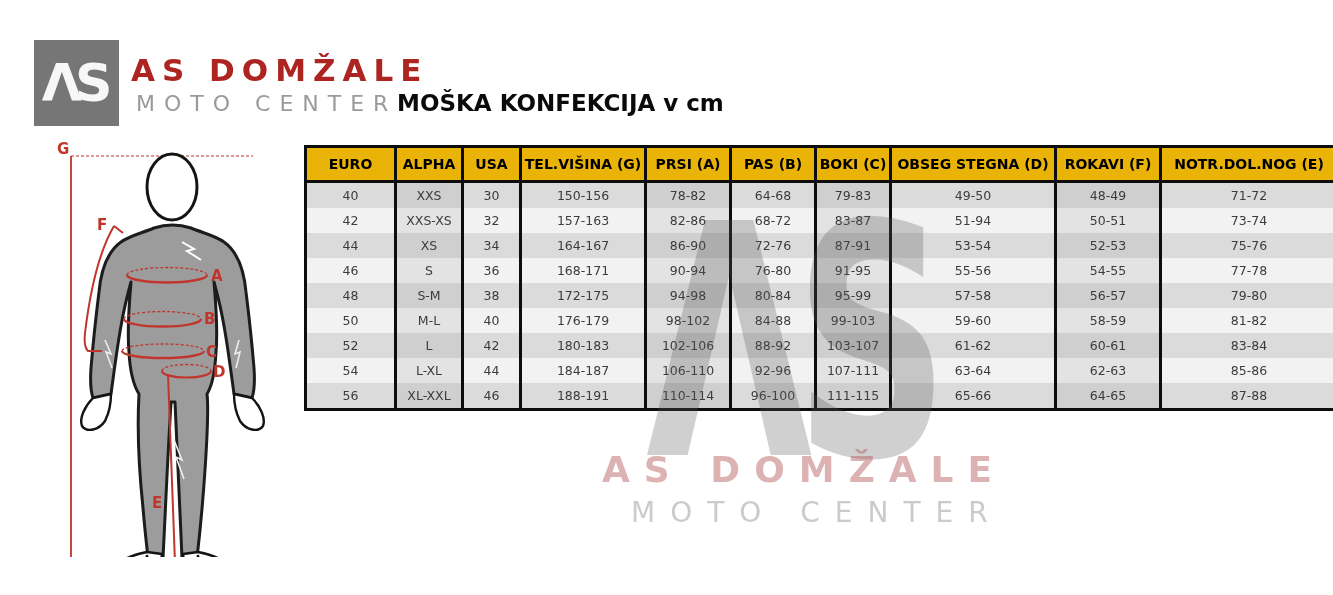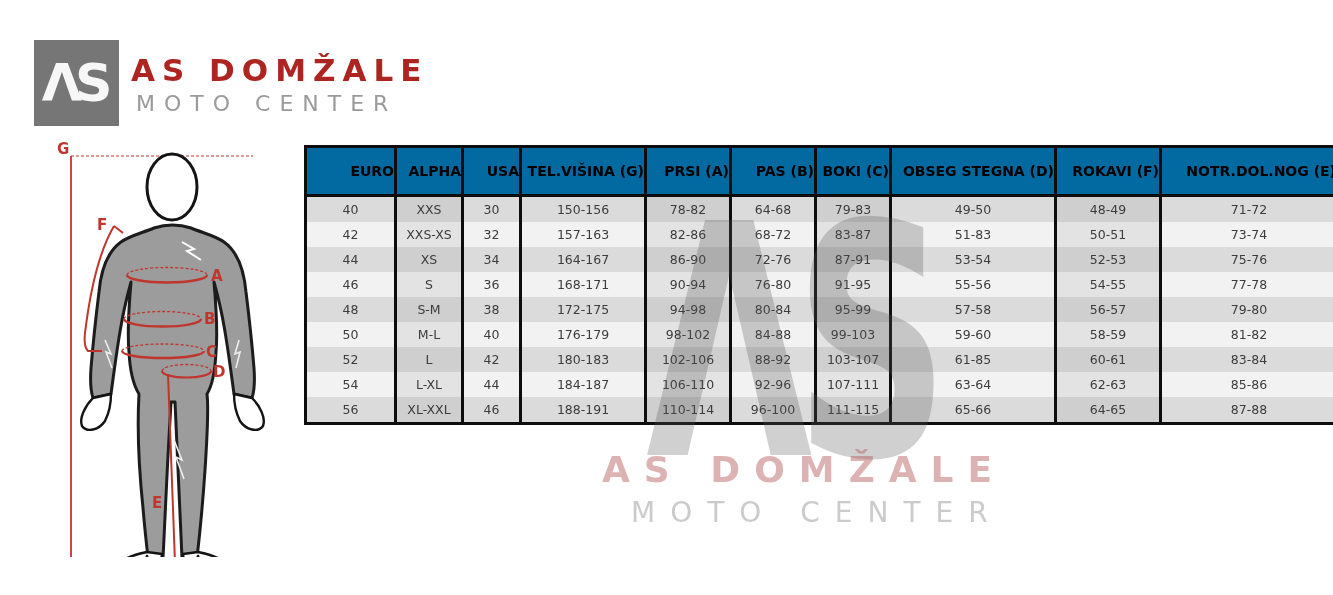--- a/index.html
+++ b/index.html
@@ -20,22 +20,22 @@
   .page-title{position:absolute;left:373px;top:90px;font-size:23px;font-weight:bold;color:#0a0a0a;
     white-space:nowrap;}
 
   
   .figure-wrap{position:absolute;left:25px;top:140px;width:240px;height:440px;}
 
   
   .table-wrap{position:absolute;left:280px;top:145px;}
   table.size{border-collapse:collapse;table-layout:fixed;width:1032px;
     border:3px solid #0d0d0d;}
-  table.size th{border:3px solid #0d0d0d;background:#0369a1;height:30px;
-    font-size:14px;font-weight:bold;color:#000;text-align:right;padding:8px 0;white-space:nowrap;}
+  table.size th{border:3px solid #0d0d0d;background:#eab308;height:30px;
+    font-size:14px;font-weight:bold;color:#000;text-align:center;padding:1px 0;white-space:nowrap;}
   table.size td{border-left:3px solid #0d0d0d;border-right:3px solid #0d0d0d;
     height:25px;font-size:12.5px;color:#3c3c3c;text-align:center;padding:0;white-space:nowrap;}
   table.size tbody tr:nth-child(odd) td{background:#dbdbdb;}
   table.size tbody tr:nth-child(even) td{background:#f2f2f2;}
   table.size tbody tr:nth-child(odd) td.tint{background:#cfcfcf;}
   table.size tbody tr:nth-child(even) td.tint{background:#e3e3e3;}
 
   
   .wm{position:absolute;pointer-events:none;white-space:nowrap;}
   .wm-mono{left:622px;top:182px;font-size:215px;font-weight:bold;letter-spacing:-18px;
@@ -49,20 +49,21 @@
 <body>
 
 <div class="page">
 
   <div class="logo-square">
     <span class="mono">ΛS</span>
   </div>
   <div class="brand-name">AS DOMŽALE</div>
   <div class="brand-sub">MOTO CENTER</div>
 
+  <div class="page-title">MOŠKA KONFEKCIJA v cm</div>
 
   <div class="figure-wrap">
     <svg width="240" height="440" viewBox="0 0 240 440">
 
       <line x1="22" y1="16" x2="22" y2="424" stroke="#c0362c" stroke-width="1.8"></line>
       <line x1="22" y1="16" x2="204" y2="16" stroke="#c0362c" stroke-width="1.2" stroke-dasharray="3,2"></line>
       <line x1="22" y1="424" x2="226" y2="424" stroke="#c0362c" stroke-width="1.2" stroke-dasharray="3,2"></line>
 
       <path fill="#9c9c9c" stroke="#1c1c1c" stroke-width="3" stroke-linejoin="round" d="
         M105,88
@@ -177,21 +178,21 @@
             <td>71-72</td>
           </tr>
           <tr>
             <td>42</td>
             <td class="tint">XXS-XS</td>
             <td>32</td>
             <td>157-163</td>
             <td class="tint">82-86</td>
             <td>68-72</td>
             <td class="tint">83-87</td>
-            <td>51-83</td>
+            <td>51-94</td>
             <td class="tint">50-51</td>
             <td>73-74</td>
           </tr>
           <tr>
             <td>44</td>
             <td class="tint">XS</td>
             <td>34</td>
             <td>164-167</td>
             <td class="tint">86-90</td>
             <td>72-76</td>
@@ -237,21 +238,21 @@
             <td>81-82</td>
           </tr>
           <tr>
             <td>52</td>
             <td class="tint">L</td>
             <td>42</td>
             <td>180-183</td>
             <td class="tint">102-106</td>
             <td>88-92</td>
             <td class="tint">103-107</td>
-            <td>61-85</td>
+            <td>61-62</td>
             <td class="tint">60-61</td>
             <td>83-84</td>
           </tr>
           <tr>
             <td>54</td>
             <td class="tint">L-XL</td>
             <td>44</td>
             <td>184-187</td>
             <td class="tint">106-110</td>
             <td>92-96</td>

